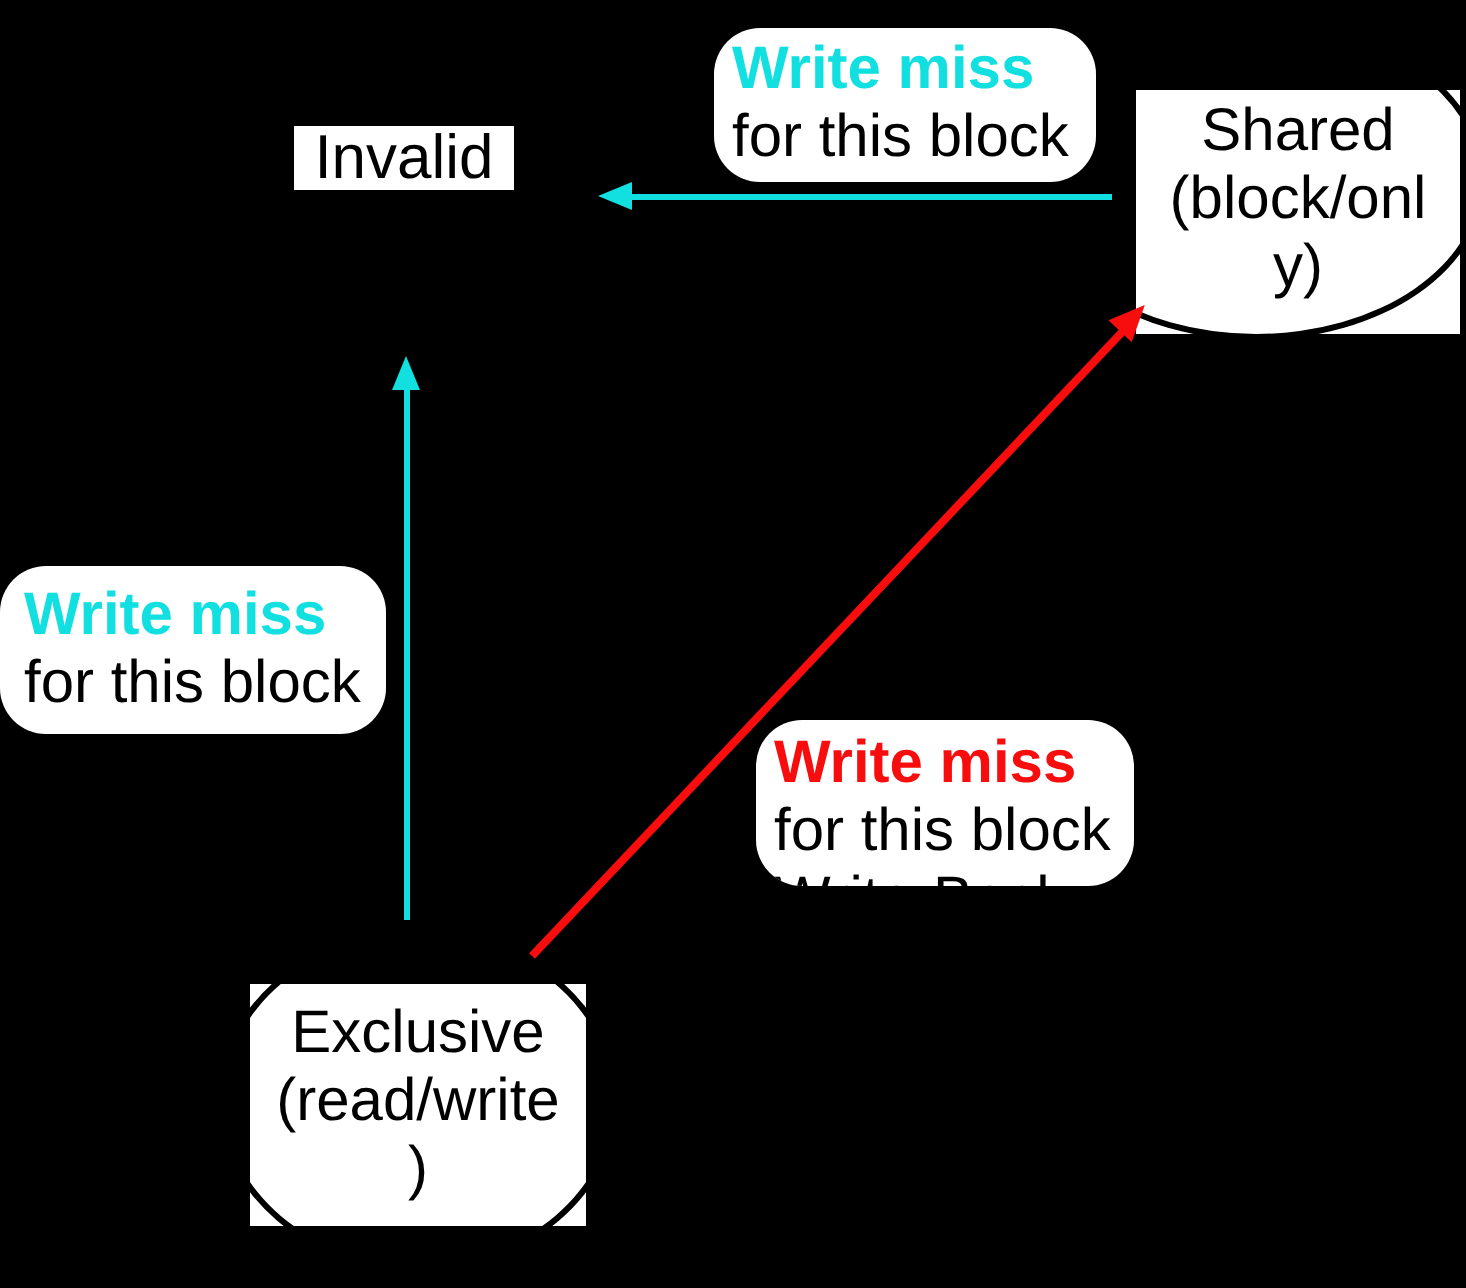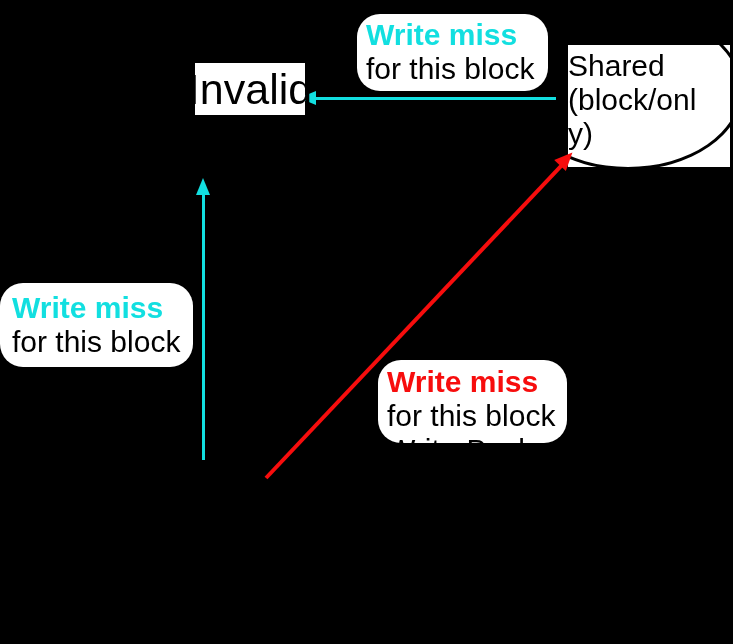--- a/index.html
+++ b/index.html
@@ -17,36 +17,36 @@
     position: absolute;
     background: var(--color-box-bg, #fff);
     display: flex;
     align-items: center;
     justify-content: center;
   }
   .state-blob {
     position: absolute;
     background: var(--color-box-bg, #fff);
     overflow: hidden;
-    text-align: left;
+    text-align: center;
   }
   .blob-ellipse {
     position: absolute;
     border: 3px solid var(--color-outline, #000);
     border-radius: 50%;
     box-sizing: border-box;
   }
   .state-text {
     position: relative;
     z-index: 2;
     font-size: 30px;
     line-height: 34px;
   }
   .state-text div { white-space: nowrap; }
-  #state-invalid { left: 147px; top: 63px; width: 110px; height: 52px; font-size: 43px; margin-left: 48px; }
+  #state-invalid { left: 147px; top: 63px; width: 110px; height: 32px; font-size: 31px; }
   #state-shared  { left: 568px; top: 45px; width: 162px; height: 122px; }
   #state-shared .blob-ellipse { left: -55px; top: -35px; width: 230px; height: 160px; }
   #state-shared .state-text { padding-top: 4px; }
   #state-exclusive { left: 125px; top: 492px; width: 168px; height: 121px; }
   #state-exclusive .blob-ellipse { left: -16px; top: -27px; width: 200px; height: 170px; }
   #state-exclusive .state-text { padding-top: 8px; }
   
   .label-box {
     position: absolute;
     background: var(--color-box-bg, #fff);
@@ -113,20 +113,28 @@
 
   <div class="state-blob" id="state-shared">
     <div class="blob-ellipse"></div>
     <div class="state-text">
       <div>Shared</div>
       <div>(block/onl</div>
       <div>y)</div>
     </div>
   </div>
 
+  <div class="state-blob" id="state-exclusive">
+    <div class="blob-ellipse"></div>
+    <div class="state-text">
+      <div>Exclusive</div>
+      <div>(read/write</div>
+      <div>)</div>
+    </div>
+  </div>
 
   <div class="label-box" id="label-write-miss-top">
     <div class="heading heading-cyan">Write miss</div>
     <div>for this block</div>
   </div>
 
   <div class="label-box" id="label-write-miss-left">
     <div class="heading heading-cyan">Write miss</div>
     <div>for this block</div>
   </div>

